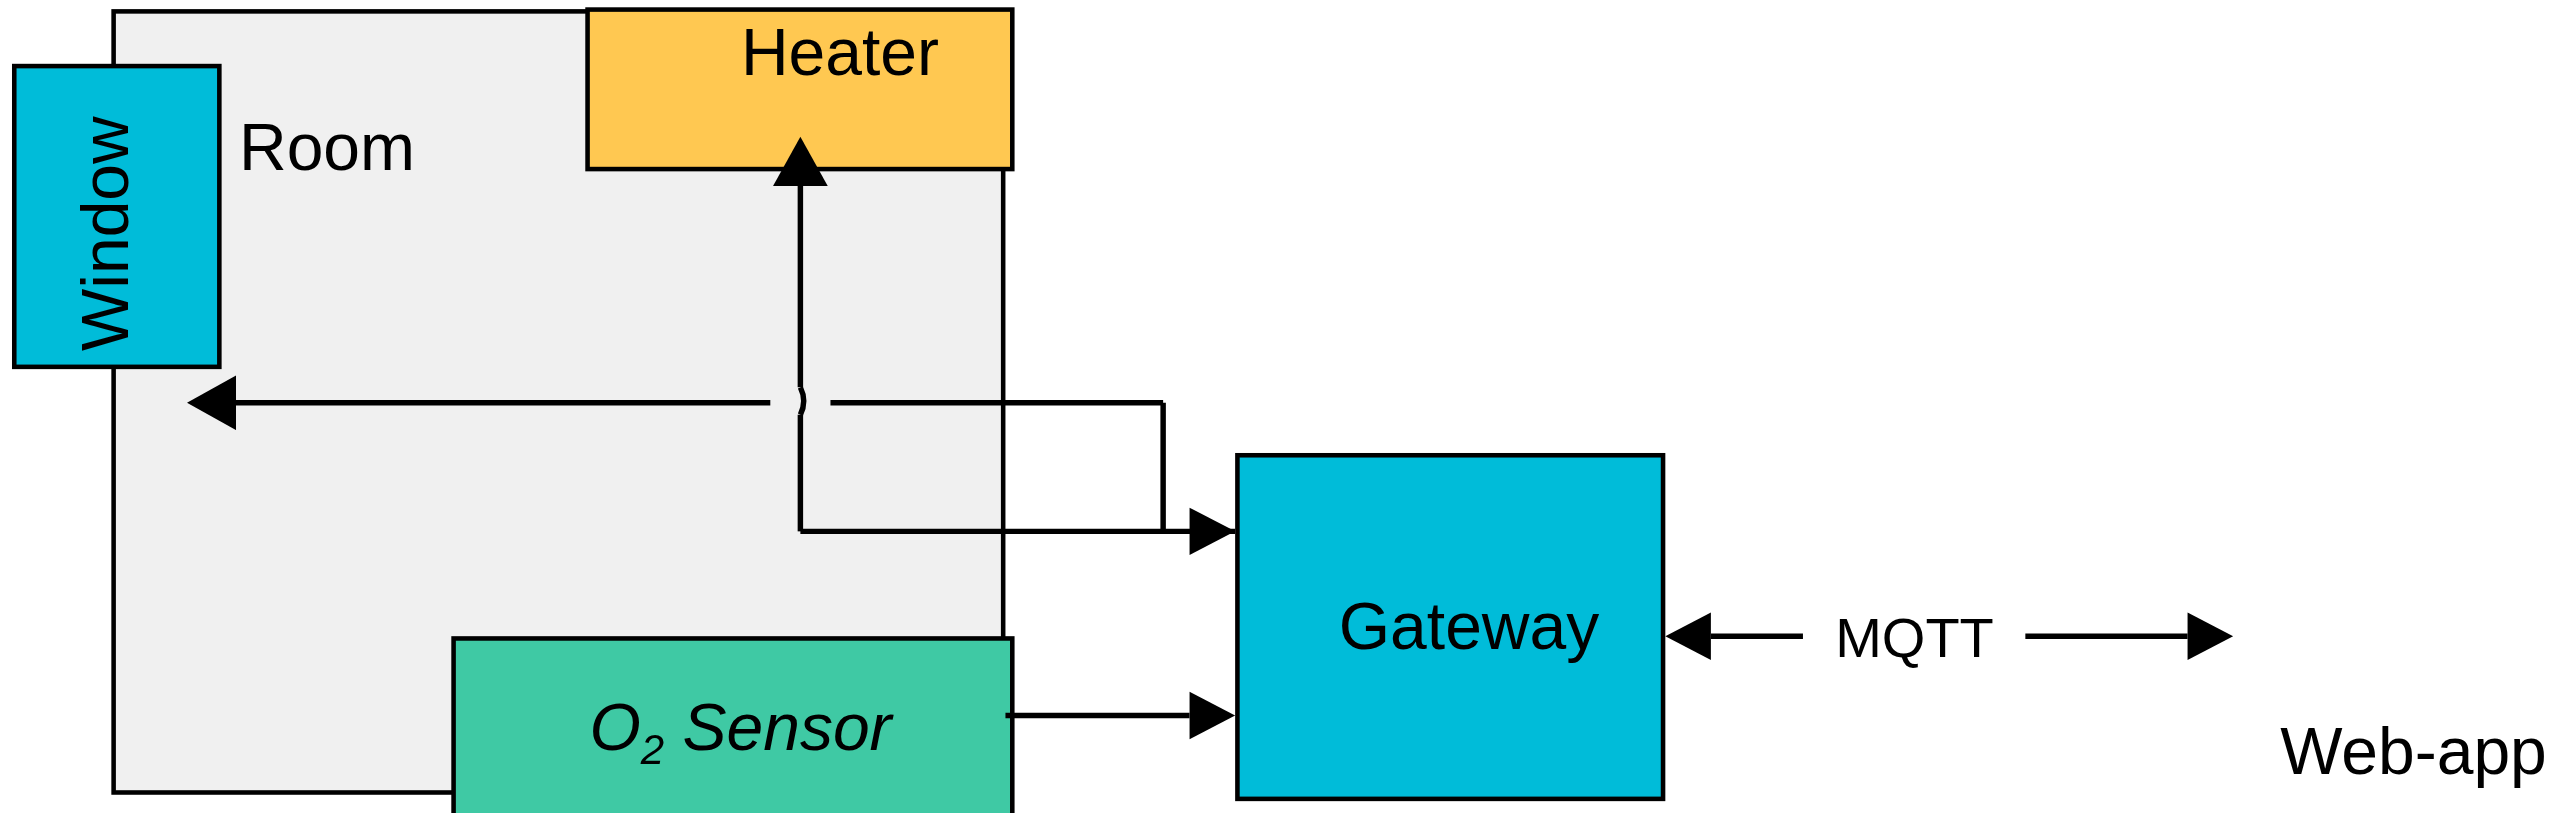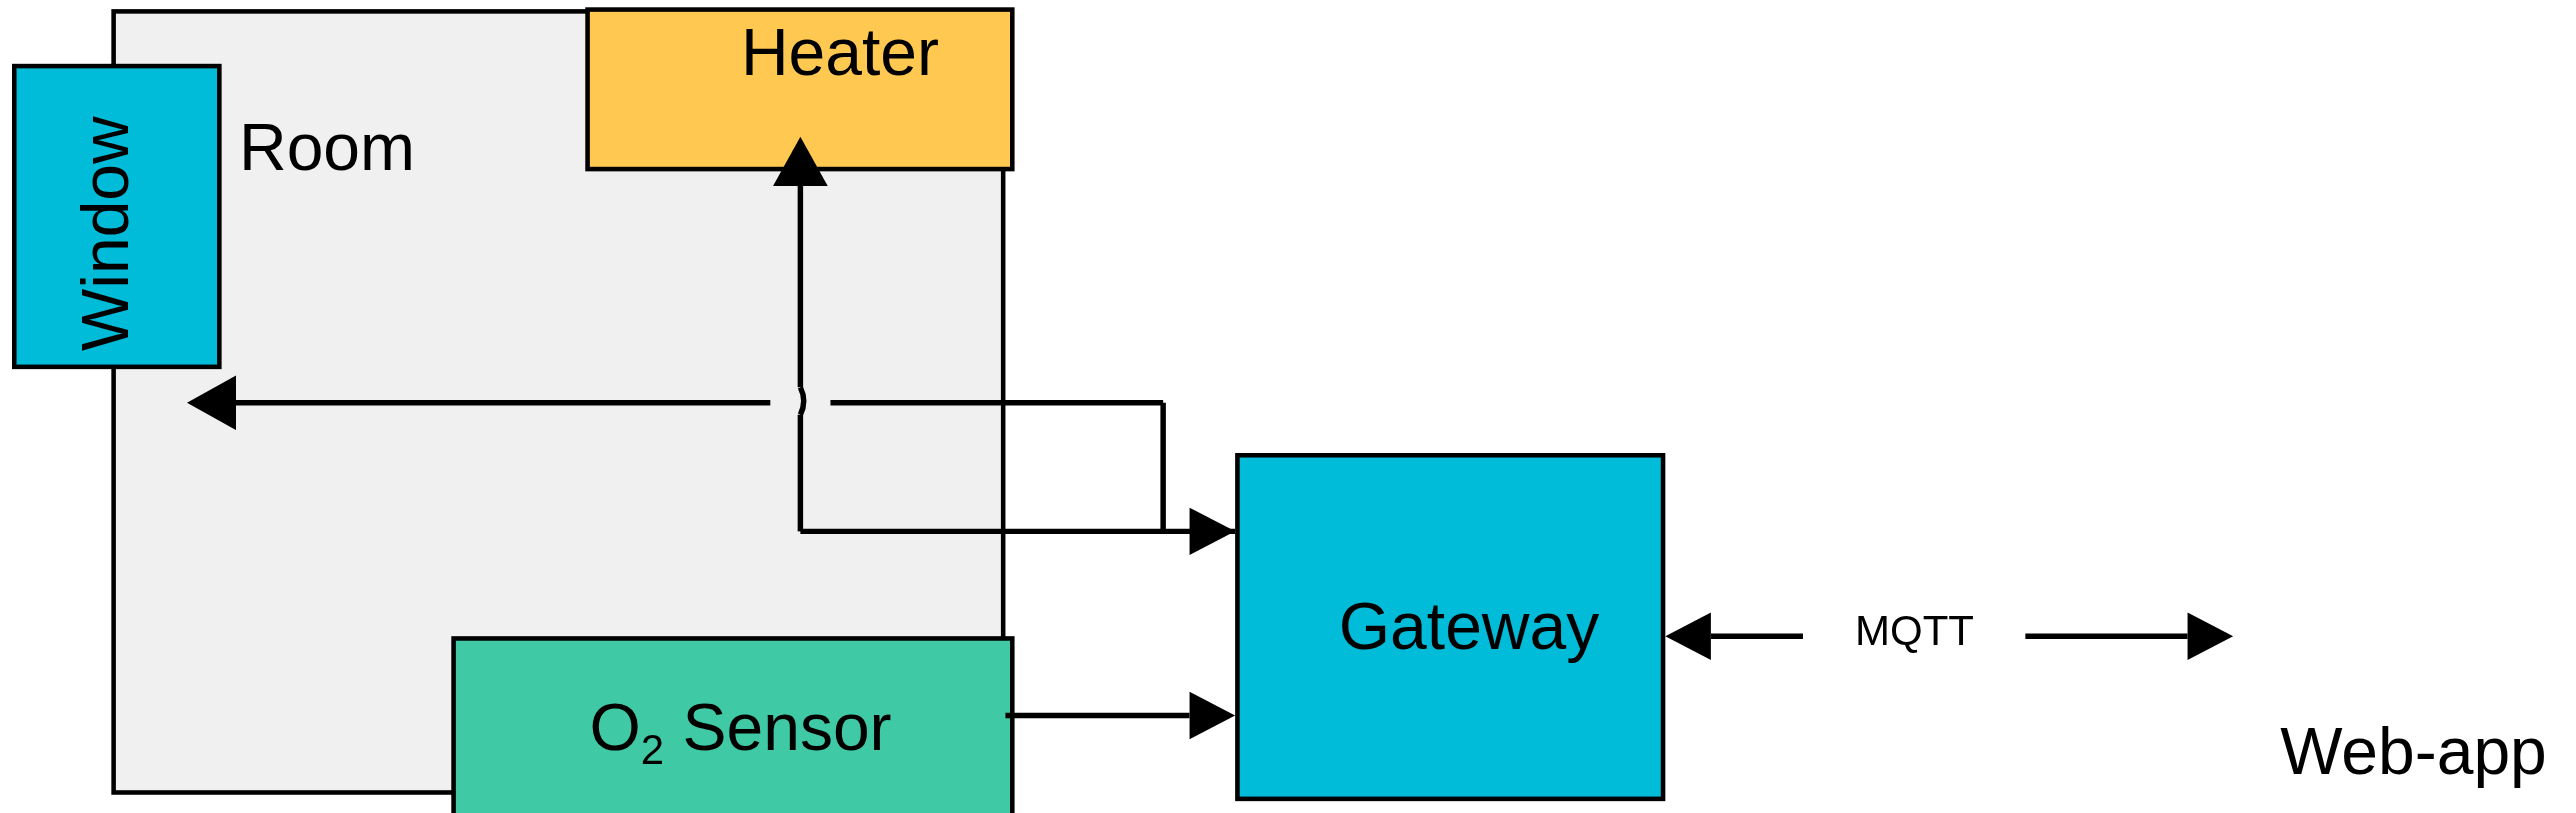--- a/index.html
+++ b/index.html
@@ -32,32 +32,33 @@
   }
   #window-label{
     left:-36px; top:199px; width:284px;
     font-size:66px;
     transform:rotate(-90deg);
     transform-origin:center center;
   }
   #o2-label{
     left:451px; top:693px; width:579px;
     font-size:66px;
+    font-style:italic;
   }
   #o2-label .sub{
     font-size:42px;
     vertical-align:sub;
   }
   #gateway-label{
     left:1235px; top:592px; width:468px;
     font-size:66px;
   }
   #mqtt-label{
     left:1814px; top:609px; width:201px;
-    font-size:42px;
+    font-size:56px;
   }
   #webapp-label{
     left:2251px; top:567px; width:325px;
     font-size:66px;
     line-height:1.12;
   }
 </style>
 </head>
 <body>
 

